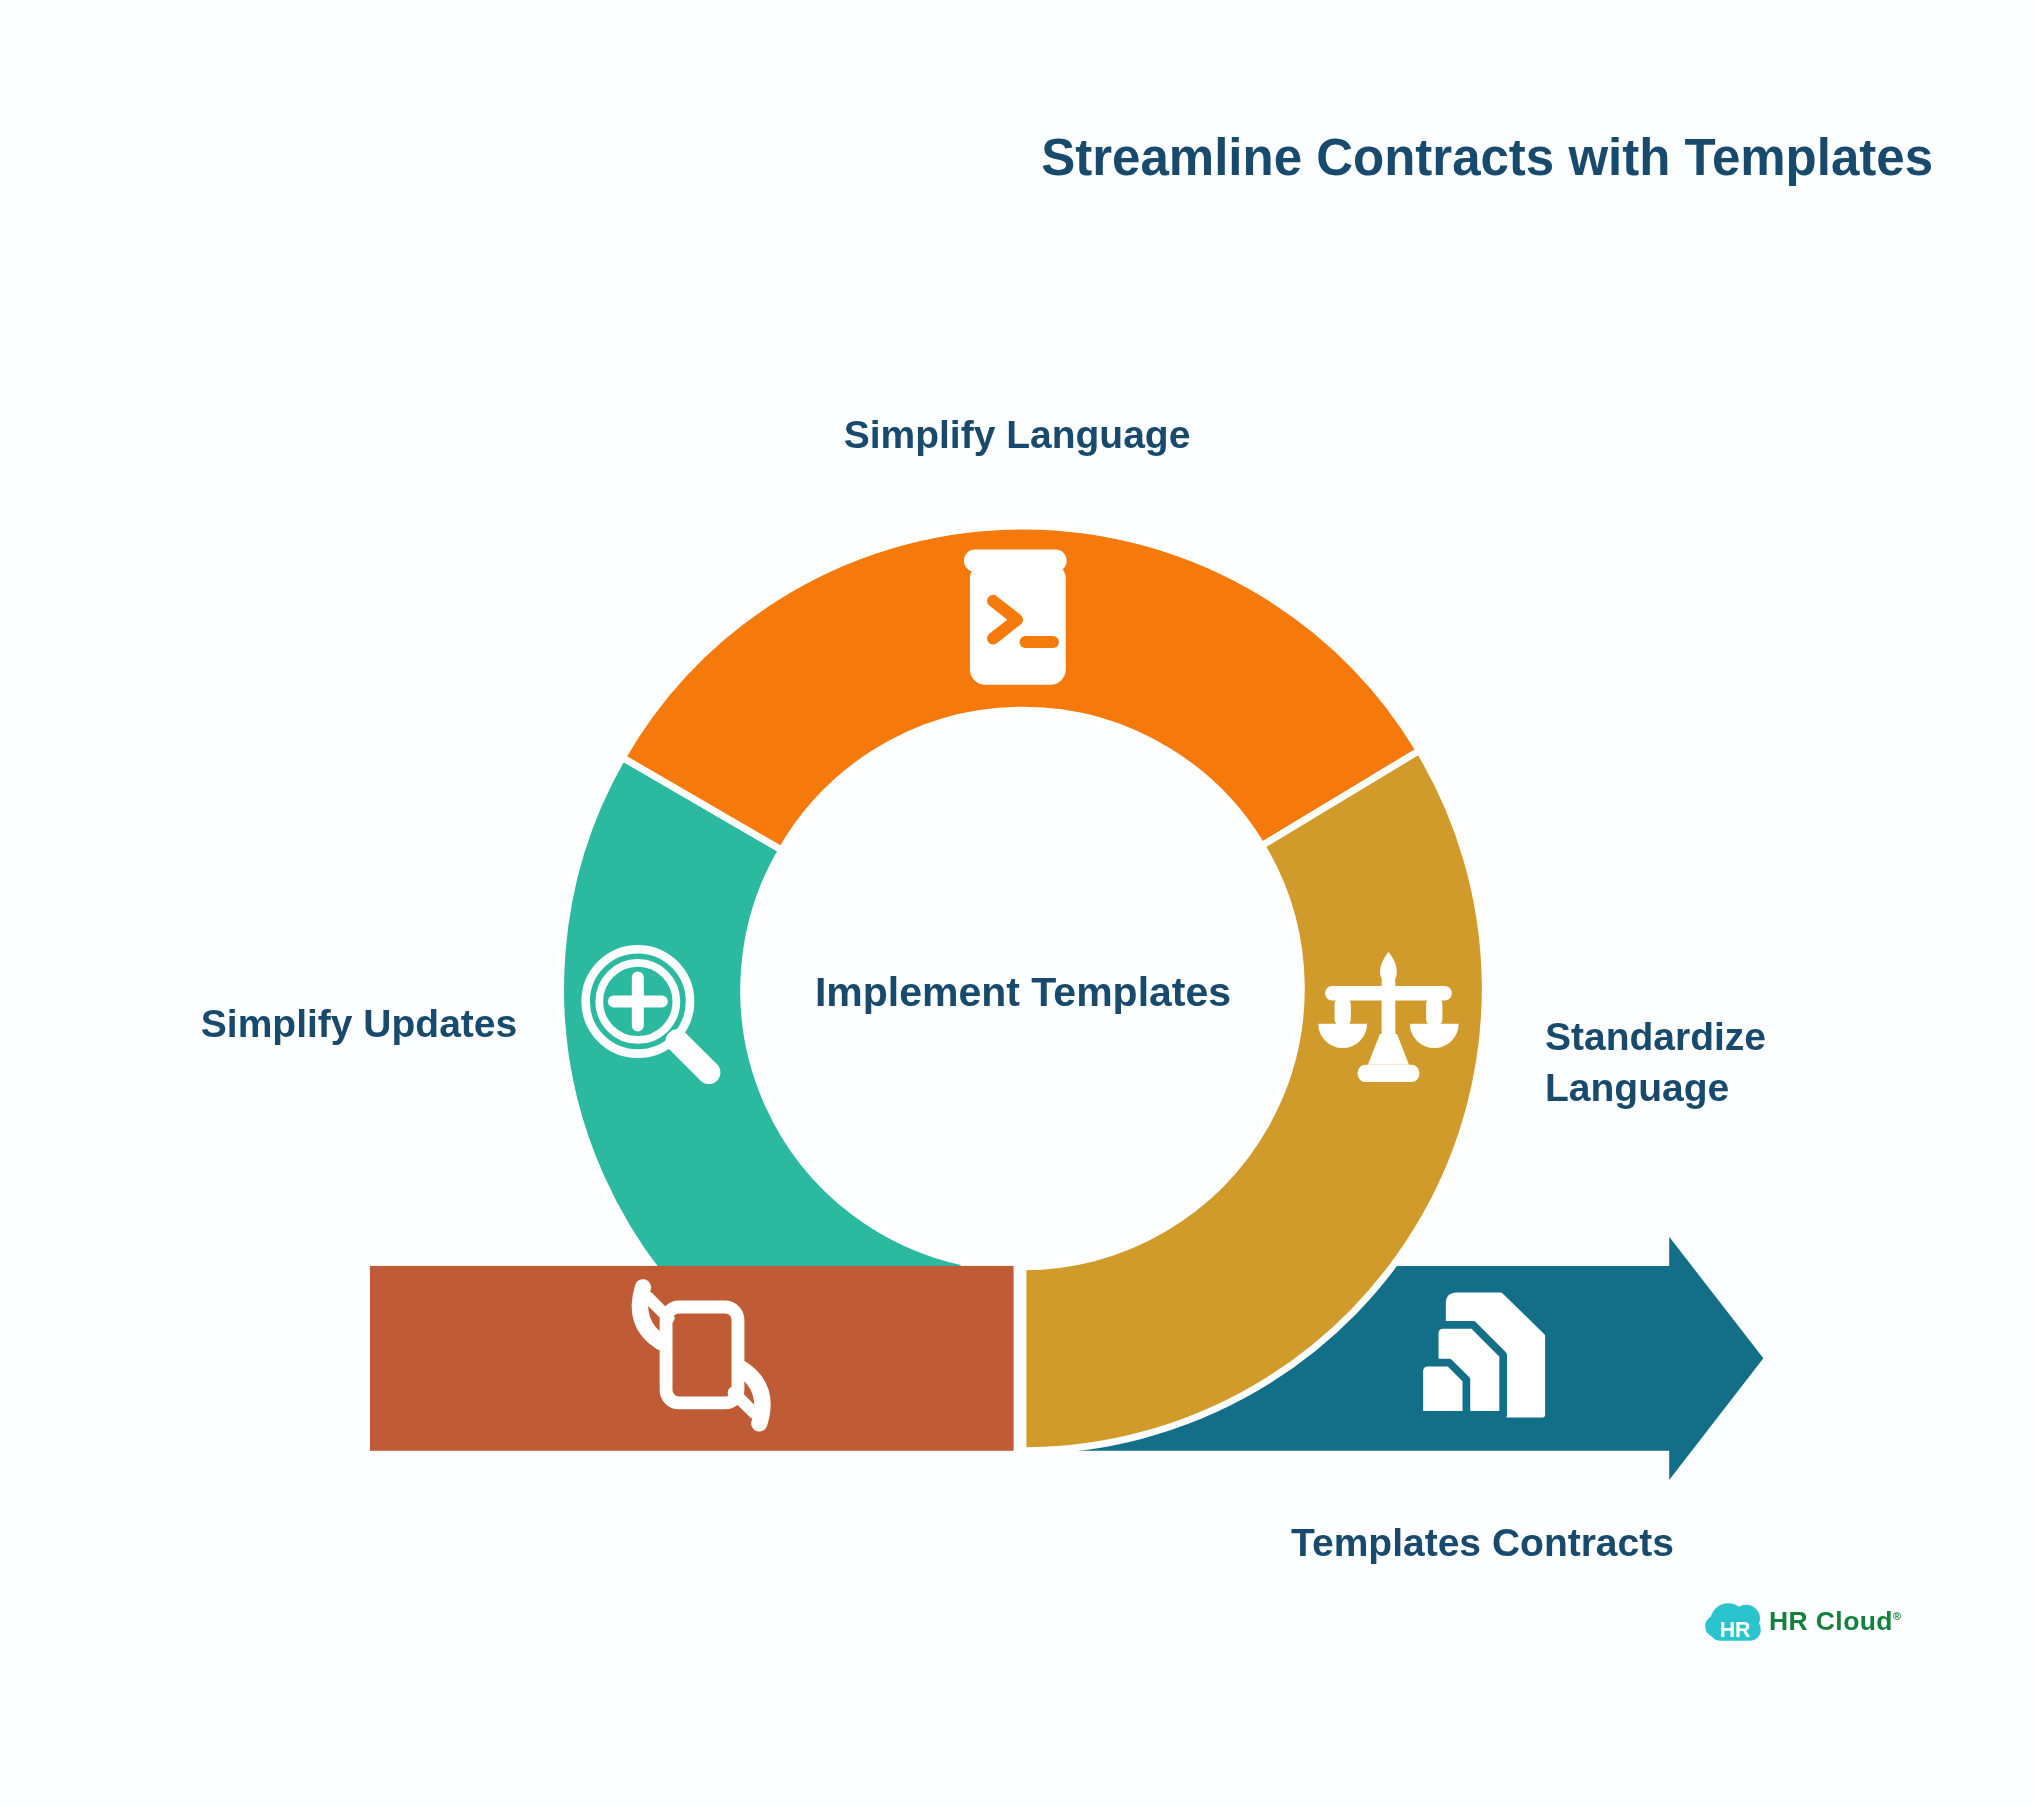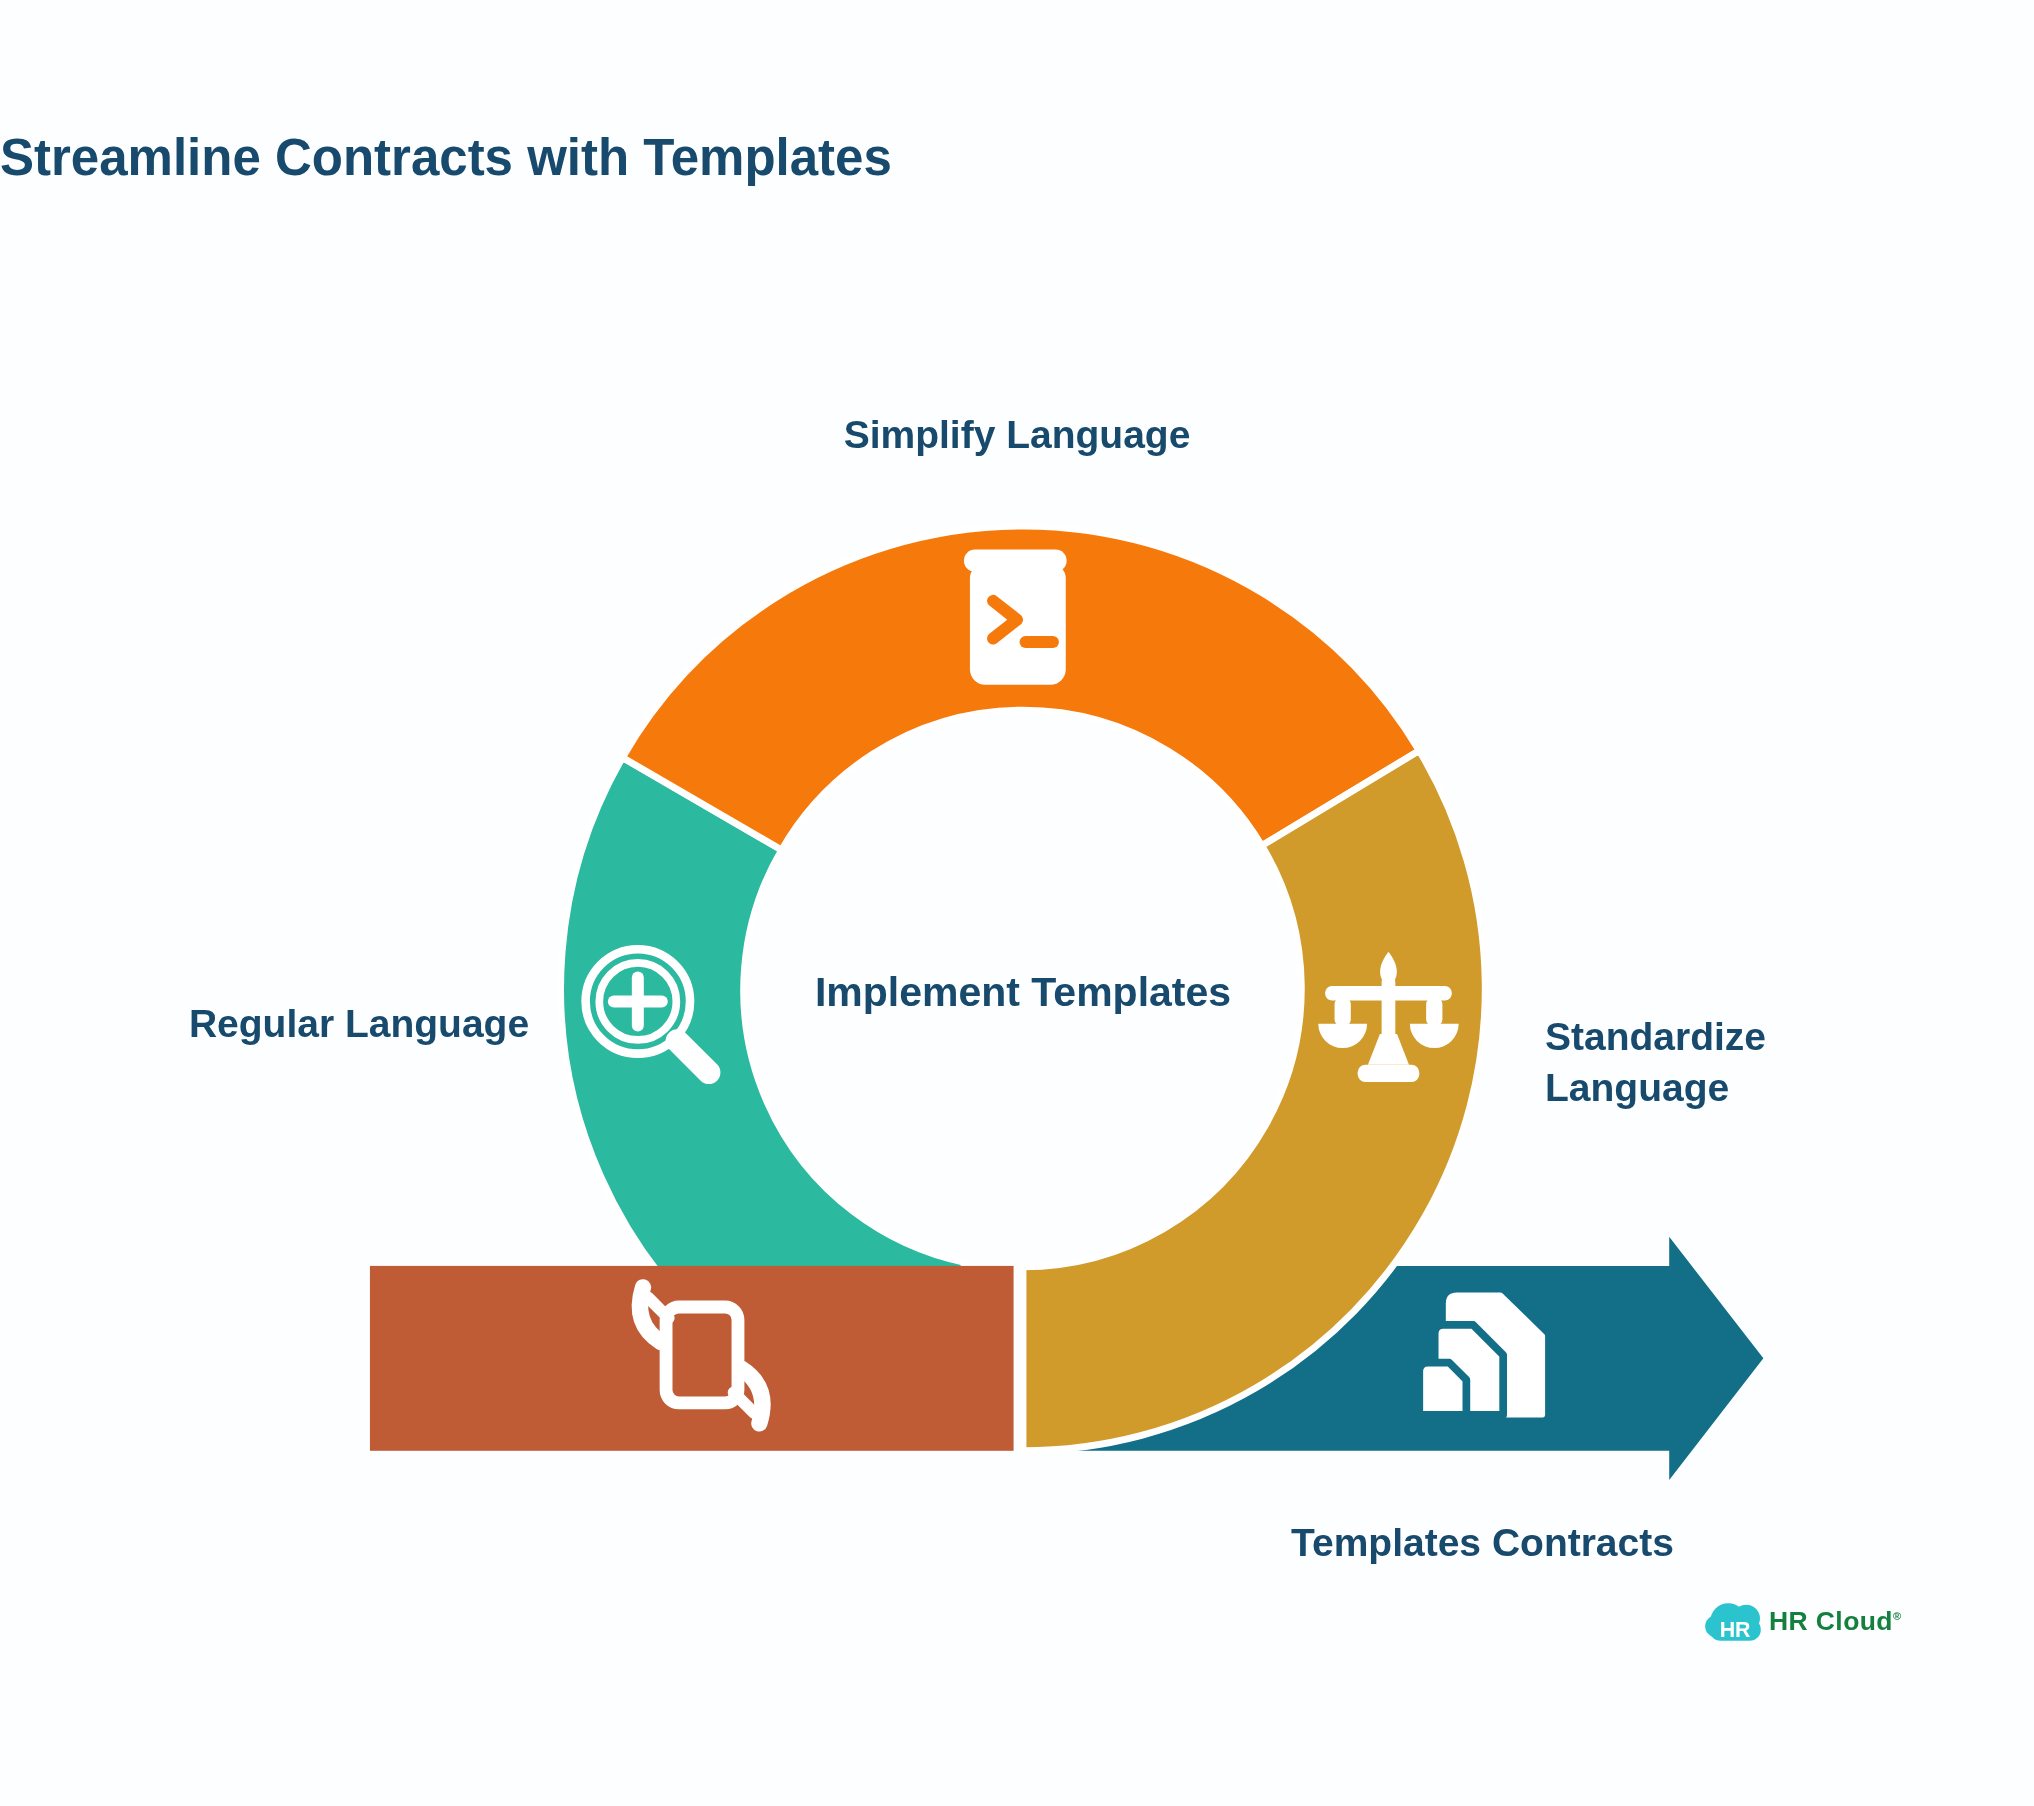--- a/index.html
+++ b/index.html
@@ -12,22 +12,23 @@
   }
   #diagram-svg{position:absolute;left:0;top:0;}
   .label{
     position:absolute;
     color:#174A6C;
     font-weight:700;
     line-height:1.22;
   }
   .title{
     left:0;top:127px;width:1910px;
-    text-align:left;
+    text-align:right;
     font-size:51px;
+    padding-left:23px;
   }
   .lbl-simplify{left:0;top:411px;width:2034px;text-align:center;font-size:39px;}
   .lbl-updates{left:128px;top:1000px;width:462px;text-align:center;font-size:39px;}
   .lbl-standardize{left:1545px;top:973px;width:283px;text-align:left;font-size:39px;line-height:1.3;margin-top:39px;}
   .lbl-inconsistent{left:505px;top:1510px;width:377px;text-align:center;font-size:39px;line-height:1.25;}
   .lbl-consistent{left:1183px;top:1519px;width:599px;text-align:center;font-size:39px;}
   .lbl-center{left:766px;top:967px;width:514px;text-align:center;font-size:41px;}
   .brand{
     position:absolute;left:1769px;top:1606px;
     color:#15803d;font-size:26.5px;font-weight:700;letter-spacing:0.4px;
@@ -100,21 +101,21 @@
         <rect x="1997" y="1891" width="60" height="26" rx="13"></rect>
       </g>
       <text x="2027" y="1912" text-anchor="middle" font-family="Liberation Sans, sans-serif" font-size="25" font-weight="700" fill="#ffffff">HR</text>
     </g>
   </svg>
 
   <div class="label title">Streamline Contracts with Templates</div>
 
   <div class="label lbl-simplify">Simplify Language</div>
 
-  <div class="label lbl-updates">Regular Language</div>
+  <div class="label lbl-updates">Simplify Updates</div>
 
   <div class="label lbl-standardize">Standardize Language</div>
 
   <div class="label lbl-center">Implement Templates</div>
 
 
   <div class="label lbl-consistent">Templates Contracts</div>
 
   <div class="brand"><span>HR Cloud</span><sup>®</sup></div>
 

